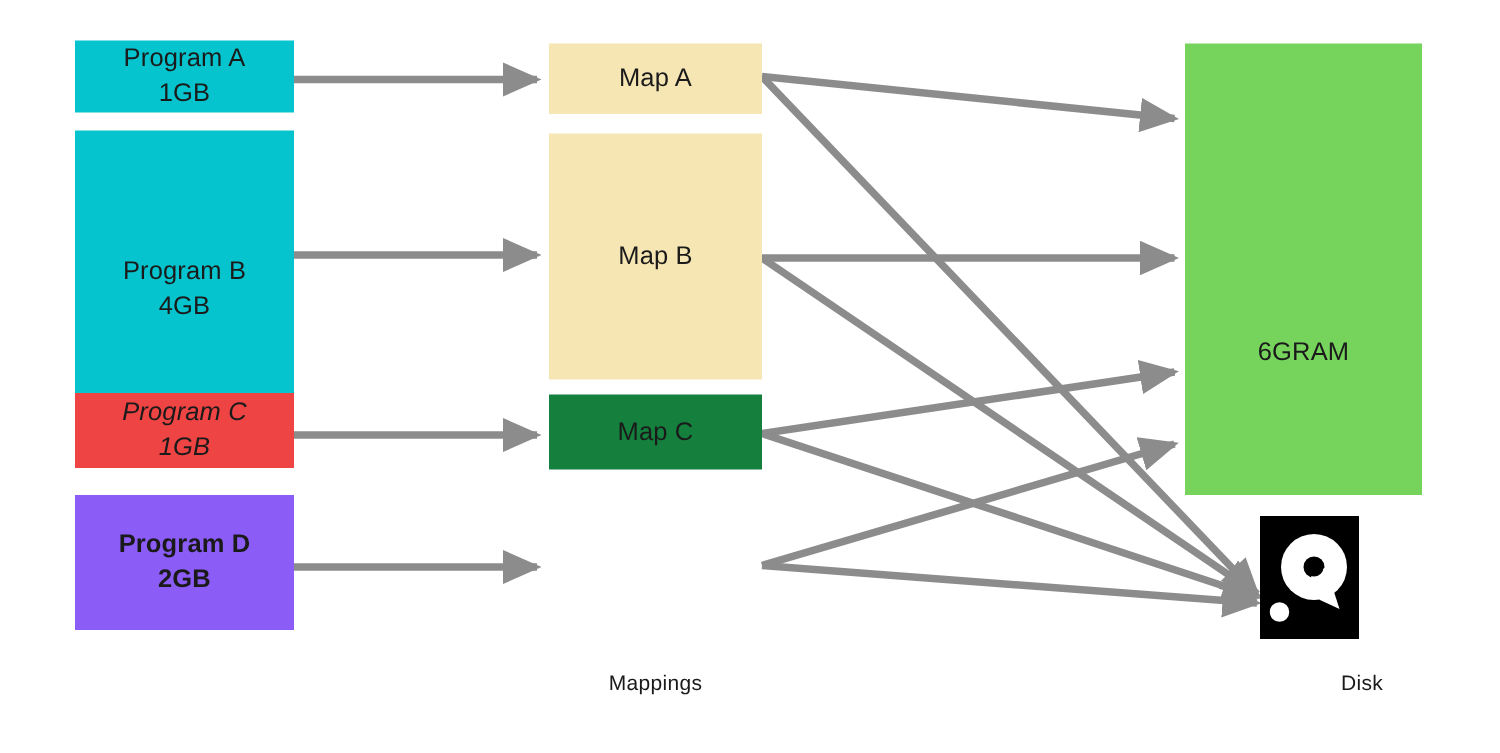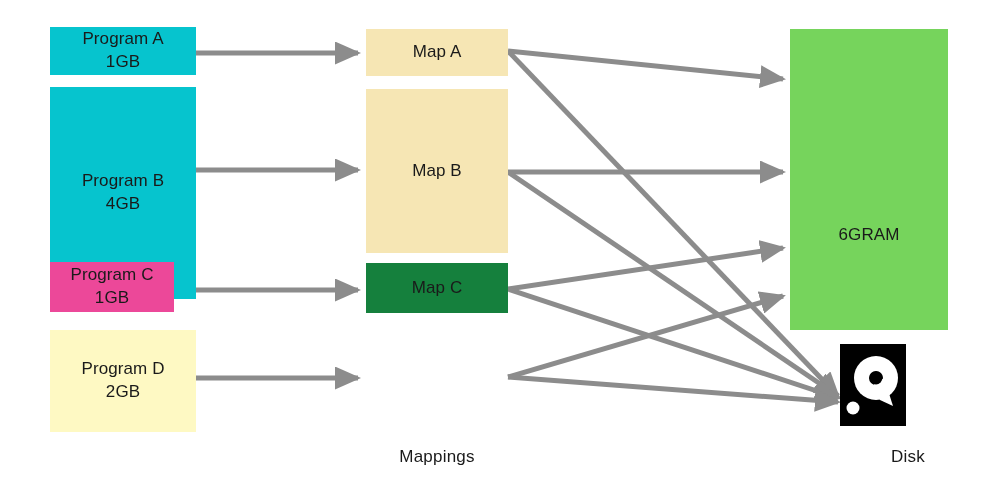--- a/index.html
+++ b/index.html
@@ -43,21 +43,21 @@
     white-space: pre-line;
     display: block;
   }
   .prog-box { background: #06c4ce; }
   .map-box  { background: #f6e6b4; }
   .ram-box  { background: #77d martial; }
   .ram-box  { background: #77d košt; }
   .ram-box  { background: #76d45c; }
   .caption {
     position: absolute;
-    font-size: 17px;
+    font-size: 14px;
     color: #1a1a1a;
     text-align: center;
     z-index: 3;
     letter-spacing: 0.2px;
   }
   .disk-icon {
     position: absolute;
     z-index: 4;
   }
 </style>
@@ -97,26 +97,26 @@
   <div class="node prog-box" style="left: 50px; top: 27px; width: 146px; height: 48px; background: rgb(6, 196, 206);">
     <span class="node-text">Program A
 1GB</span>
   </div>
 
   <div class="node prog-box" style="left: 50px; top: 87px; width: 146px; height: 212px; background: rgb(6, 196, 206); justify-content: center;">
     <span class="node-text">Program B
 4GB</span>
   </div>
 
-  <div class="node prog-box" style="left: 50px; top: 262px; width: 124px; height: 50px; background: #ec4899;">
+  <div class="node prog-box" style="left: 50px; top: 262px; width: 146px; height: 50px; background: #ef4444; font-style: italic;">
     <span class="node-text">Program C
 1GB</span>
   </div>
 
-  <div class="node prog-box" style="left: 50px; top: 330px; width: 146px; height: 102px; background: #fef9c3;">
+  <div class="node prog-box" style="left: 50px; top: 330px; width: 146px; height: 90px; background: #8b5cf6; font-weight: bold;">
     <span class="node-text">Program D
 2GB</span>
   </div>
 
   <div class="node map-box" style="left: 366px; top: 89px; width: 142px; height: 164px; background: rgb(246, 230, 180);">
     <span class="node-text">Map B</span>
   </div>
 
   <div class="node map-box" style="left: 366px; top: 29px; width: 142px; height: 47px; background: rgb(246, 230, 180);">
     <span class="node-text">Map A</span>

